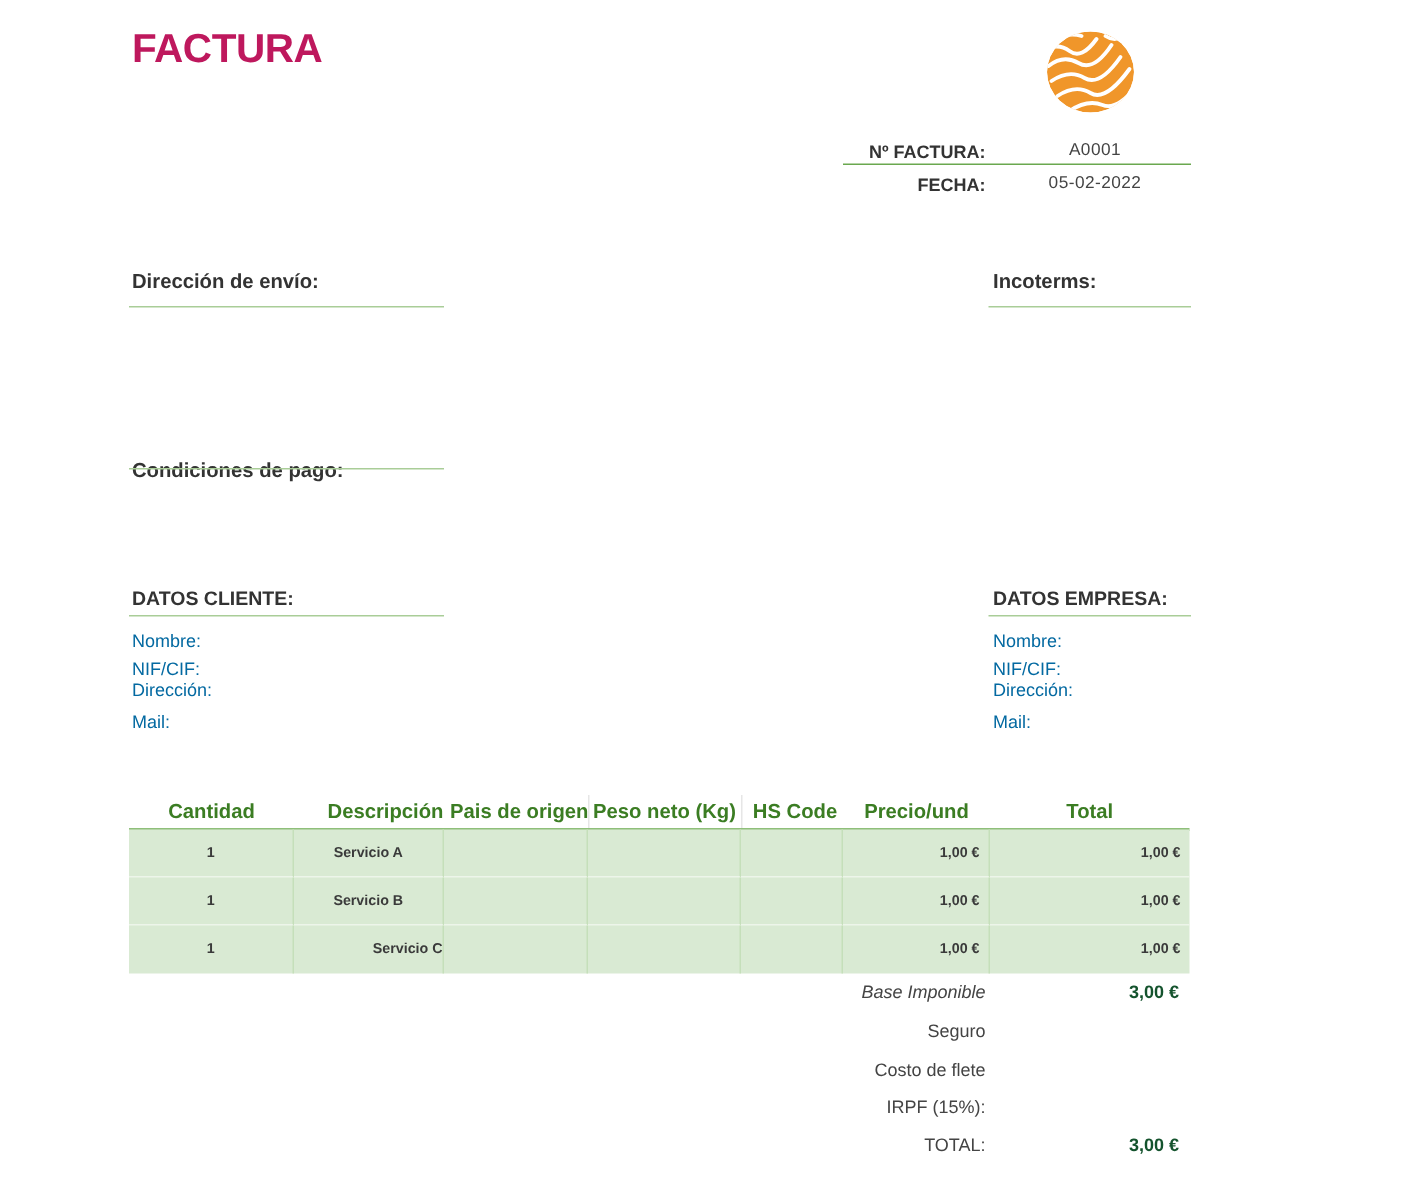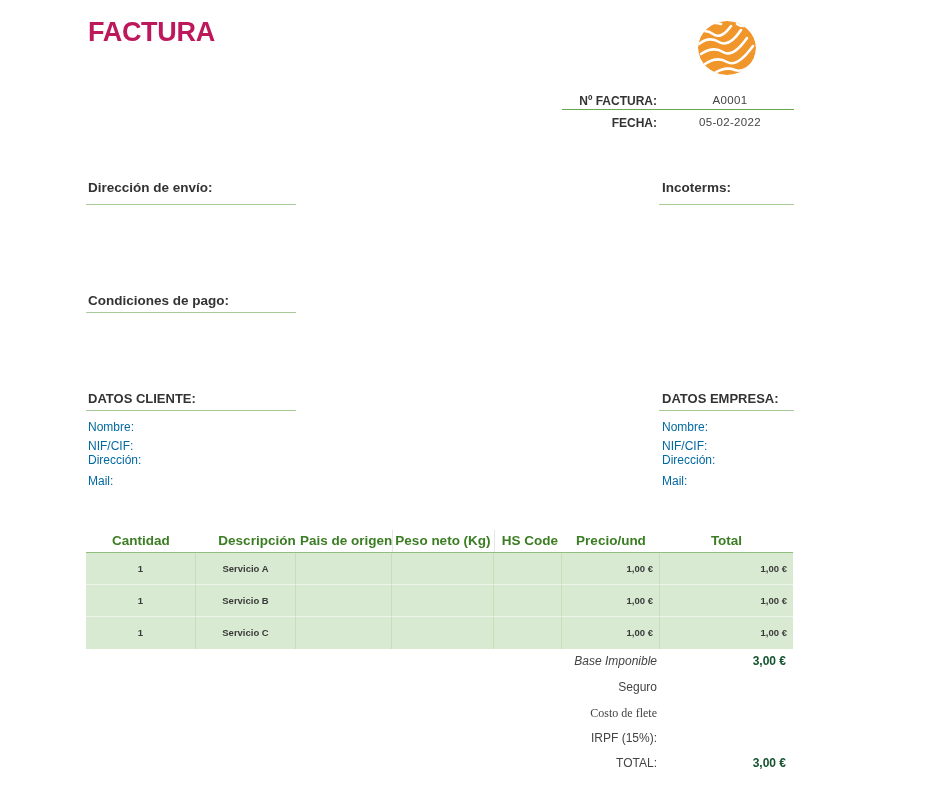--- a/index.html
+++ b/index.html
@@ -67,21 +67,21 @@
 <div class="abs meta-rule"></div>
 <div class="abs meta-label" style="left:557px; top:116px;">FECHA:</div>
 <div class="abs meta-value" style="left:670px; top:116px;">05-02-2022</div>
 
 <div class="abs section-h" style="left:88px; top:180px;">Dirección de envío:</div>
 <div class="abs rule" style="left:86px; top:204px; width:210px;"></div>
 
 <div class="abs section-h" style="left:662px; top:180px;">Incoterms:</div>
 <div class="abs rule" style="left:659px; top:204px; width:135px;"></div>
 
-<div class="abs section-h" style="left:88px; top:293px;">Condiciones de pago:</div>
+<div class="abs section-h" style="left:88px; top:306px;">Condiciones de pago:</div>
 <div class="abs rule" style="left:86px; top:312px; width:210px;"></div>
 
 <div class="abs section-h" style="left:88px; top:391px; font-size:13px;">DATOS CLIENTE:</div>
 <div class="abs rule" style="left:86px; top:410px; width:210px;"></div>
 <div class="abs info-line" style="left:88px; top:421px;">Nombre:</div>
 <div class="abs info-line" style="left:88px; top:440px;">NIF/CIF:</div>
 <div class="abs info-line" style="left:88px; top:454px;">Dirección:</div>
 <div class="abs info-line" style="left:88px; top:475px;">Mail:</div>
 
 <div class="abs section-h" style="left:662px; top:391px; font-size:13px;">DATOS EMPRESA:</div>
@@ -116,35 +116,35 @@
 
     <div class="cell c" style="left:0; top:32px; width:110px;">1</div>
     <div class="cell c" style="left:110px; top:32px; width:100px;">Servicio B</div>
     <div class="cell c" style="left:210px; top:32px; width:96px;"></div>
     <div class="cell c" style="left:306px; top:32px; width:102px;"></div>
     <div class="cell c" style="left:408px; top:32px; width:68px;"></div>
     <div class="cell r" style="left:476px; top:32px; width:98px;">1,00 €</div>
     <div class="cell r" style="left:574px; top:32px; width:133px; border-right:none;">1,00 €</div>
 
     <div class="cell c" style="left:0; top:64px; width:110px; border-bottom:none;">1</div>
-    <div class="cell c" style="left:110px; top:64px; width:100px; border-bottom:none;">Servicio C</div>
+    <div class="cell c" style="left:110px; top:64px; width:100px; border-bottom:none;text-align:right;">Servicio C</div>
     <div class="cell c" style="left:210px; top:64px; width:96px; border-bottom:none;"></div>
     <div class="cell c" style="left:306px; top:64px; width:102px; border-bottom:none;"></div>
     <div class="cell c" style="left:408px; top:64px; width:68px; border-bottom:none;"></div>
     <div class="cell r" style="left:476px; top:64px; width:98px; border-bottom:none;">1,00 €</div>
     <div class="cell r" style="left:574px; top:64px; width:133px; border-right:none; border-bottom:none;">1,00 €</div>
   </div>
 </div>
 
 <div class="abs sum-label" style="top:654px;font-style:italic;">Base Imponible</div>
 <div class="abs sum-value" style="top:654px;">3,00 €</div>
 
 <div class="abs sum-label" style="top:680px;">Seguro</div>
 <div class="abs sum-value" style="top:680px;"></div>
 
-<div class="abs sum-label" style="top:706px;font-family:Liberation Serif, serif;">Costo de flete</div>
+<div class="abs sum-label" style="top:706px;">Costo de flete</div>
 <div class="abs sum-value" style="top:706px;"></div>
 
 <div class="abs sum-label" style="top:731px;">IRPF (15%):</div>
 <div class="abs sum-value" style="top:731px;"></div>
 
 <div class="abs sum-label" style="top:756px;">TOTAL:</div>
 <div class="abs sum-value" style="top:756px;">3,00 €</div>
 
 </body></html>

